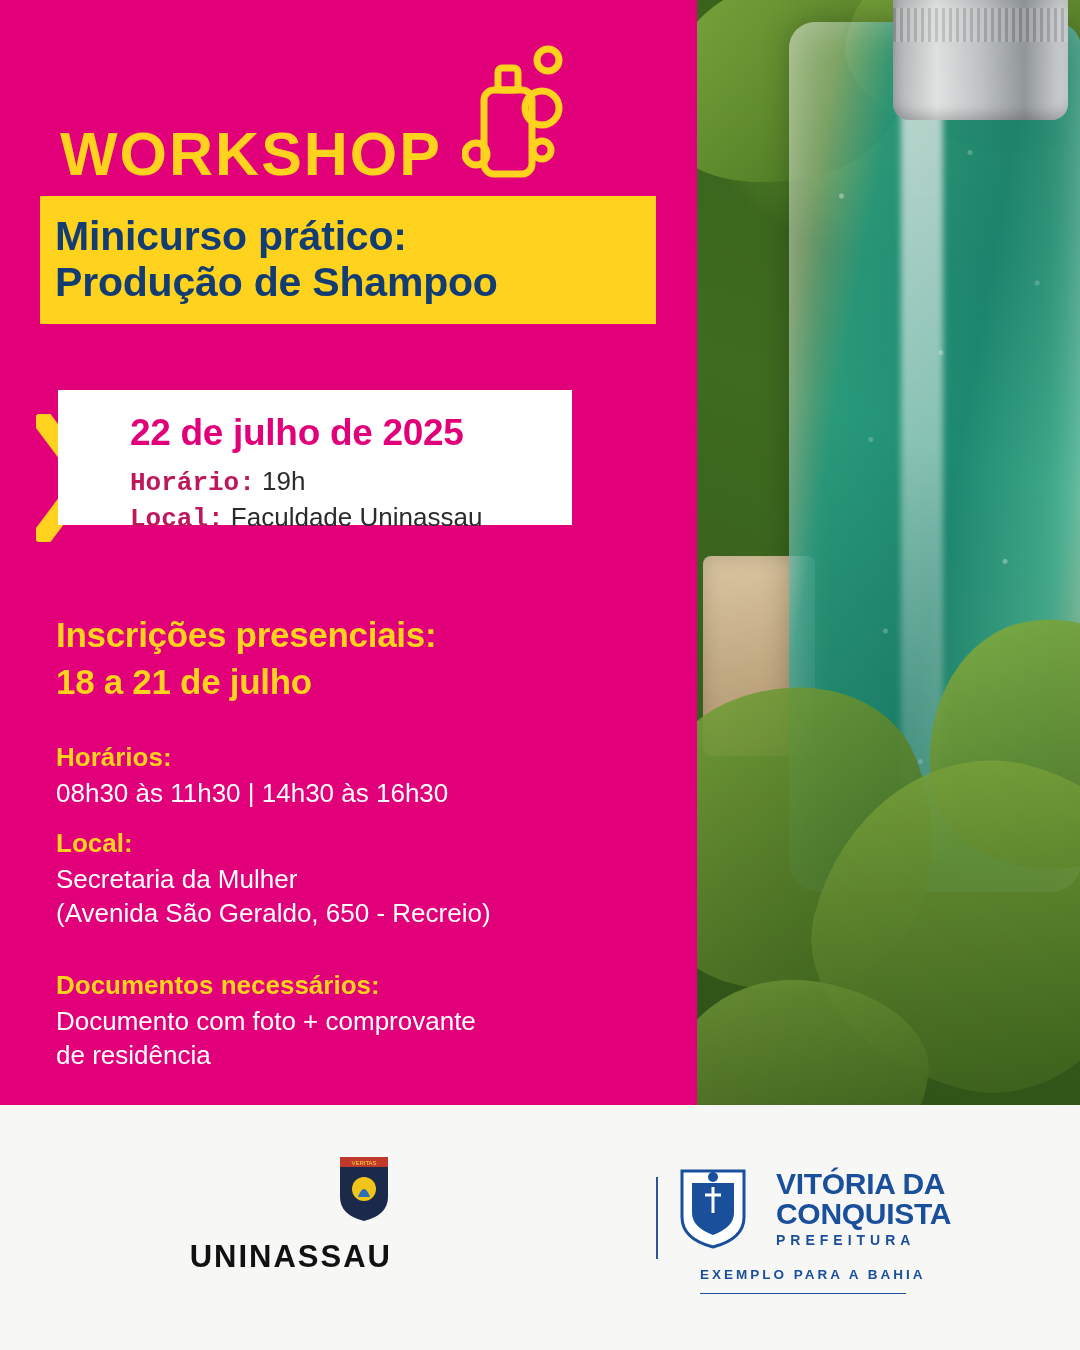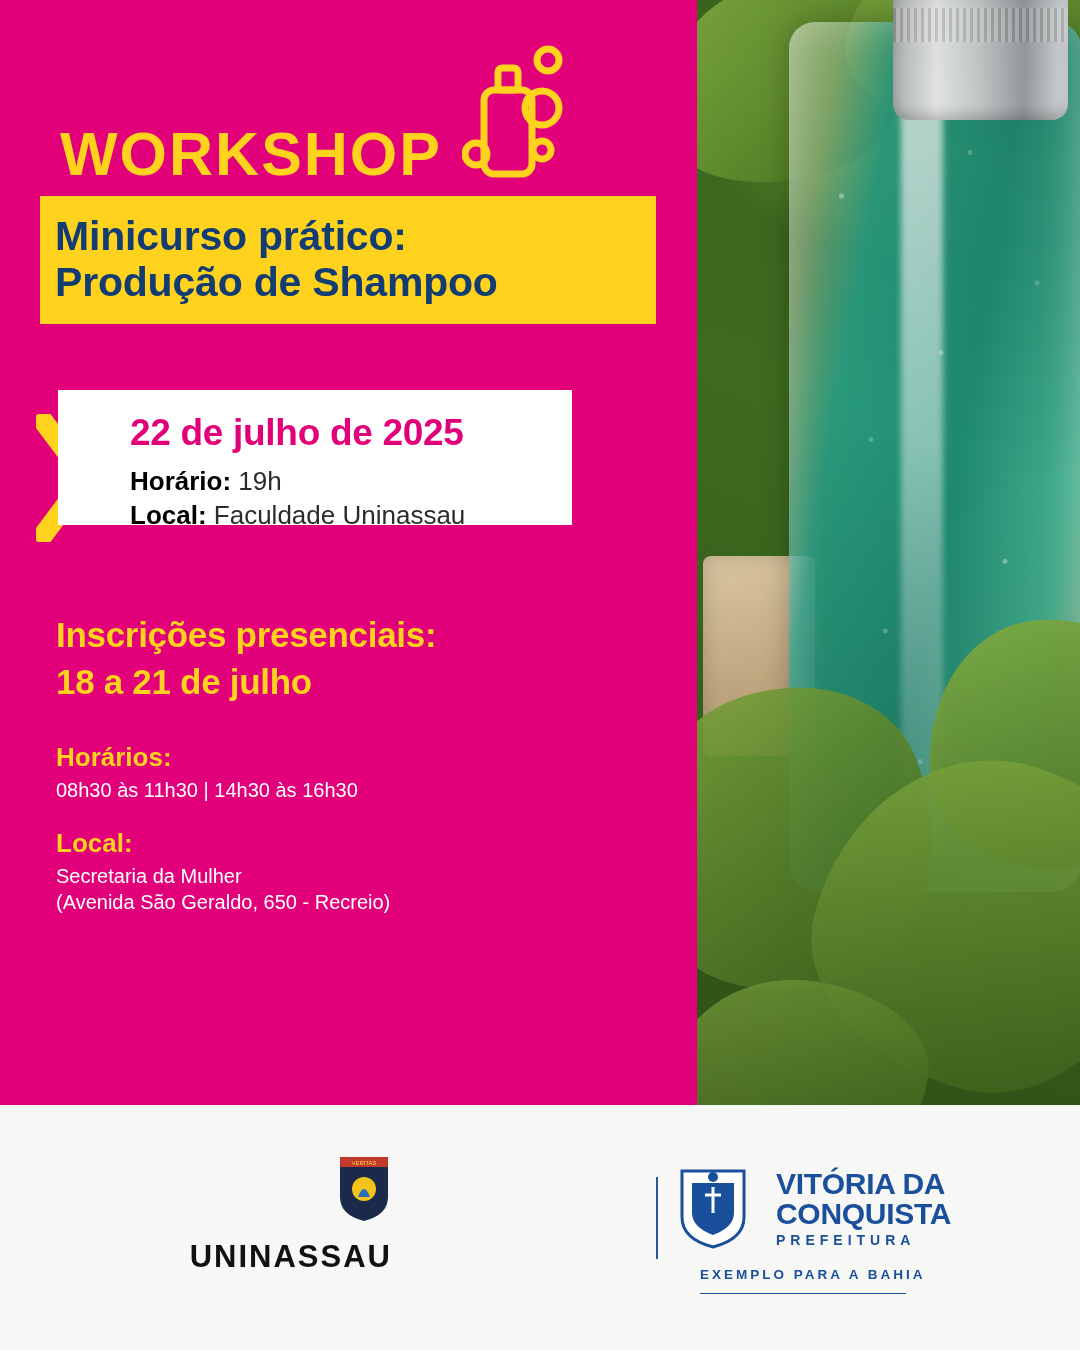--- a/index.html
+++ b/index.html
@@ -137,36 +137,36 @@
     background: #ffffff;
     padding: 22px 0 0 72px;
   }
   .date-card .date {
     color: #E2007A; font-size: 37px; font-weight: 800; letter-spacing: -.3px;
   }
   .date-card .row {
     margin-top: 11px;
     font-size: 26px; color: #2b2b2b; line-height: 1.3;
   }
-  .date-card .row b { color: #000000; font-weight: 800; }
+  .date-card .row b { color: #be185d; font-weight: 800; font-family: Liberation Mono, monospace; }
   .chevron {
     position: absolute; left: 36px; top: 414px;
   }
 
   
   .sub-title {
     position: absolute; left: 56px; top: 612px;
     color: #FFD21E; font-size: 35px; font-weight: 800; line-height: 1.33;
     letter-spacing: -.3px;
   }
   .block { position: absolute; left: 56px; color: #ffffff; }
   .block .lbl {
     color: #FFD21E; font-size: 26px; font-weight: 700; margin-bottom: 4px;
   }
-  .block .val { font-size: 20px; line-height: 1.3; font-weight: 400; }
+  .block .val { font-size: 26px; line-height: 1.3; font-weight: 400; }
   #b-horarios { top: 742px; }
   #b-local    { top: 828px; }
   #b-docs     { top: 970px; }
 
   
   .footer {
     position: absolute; left: 0; top: 1105px;
     width: 1080px; height: 245px;
     background: #f7f7f5;
   }
@@ -273,20 +273,25 @@
     <div class="lbl">Horários:</div>
     <div class="val">08h30 às 11h30 | 14h30 às 16h30</div>
   </div>
 
   <div class="block" id="b-local">
     <div class="lbl">Local:</div>
     <div class="val">Secretaria da Mulher</div>
     <div class="val">(Avenida São Geraldo, 650 - Recreio)</div>
   </div>
 
+  <div class="block" id="b-docs">
+    <div class="lbl">Documentos necessários:</div>
+    <div class="val">Documento com foto + comprovante</div>
+    <div class="val">de residência</div>
+  </div>
 
   <div class="footer">
 
     <div class="uninassau">
       <svg width="56" height="70" viewBox="0 0 56 70">
         <path d="M4 4 H52 V44 Q52 62 28 68 Q4 62 4 44 Z" fill="#1b2a4a"></path>
         <path d="M4 4 H52 V14 H4 Z" fill="#c0392b"></path>
         <text x="28" y="12" font-size="6" fill="#f5d547" text-anchor="middle" font-family="Liberation Sans, sans-serif">VERITAS</text>
         <circle cx="28" cy="36" r="12" fill="#f0c419"></circle>
         <path d="M22 44 Q28 28 34 44 Z" fill="#2a6fb5"></path>

